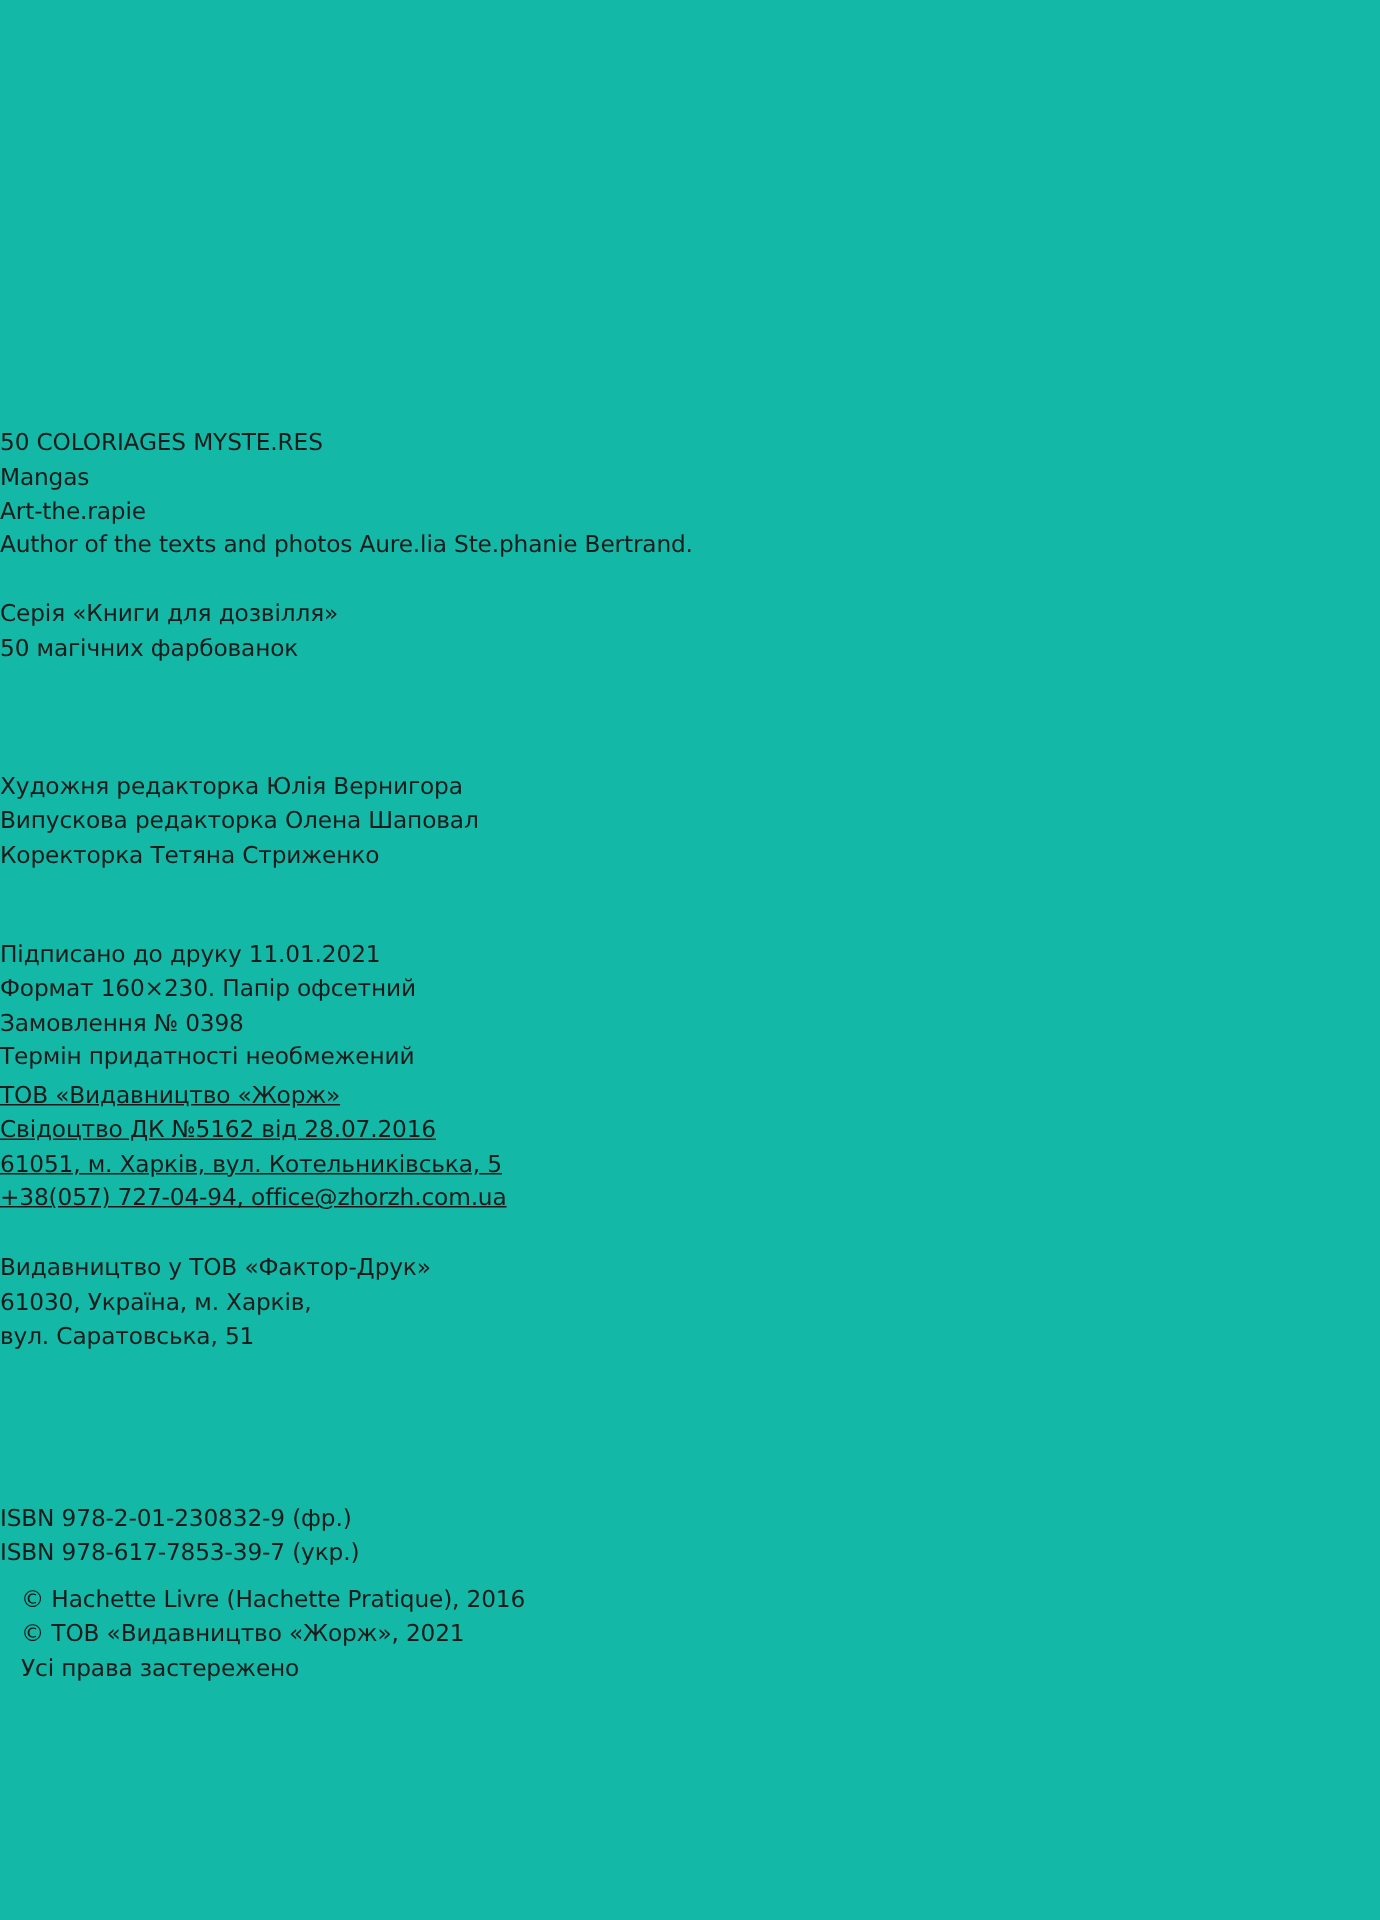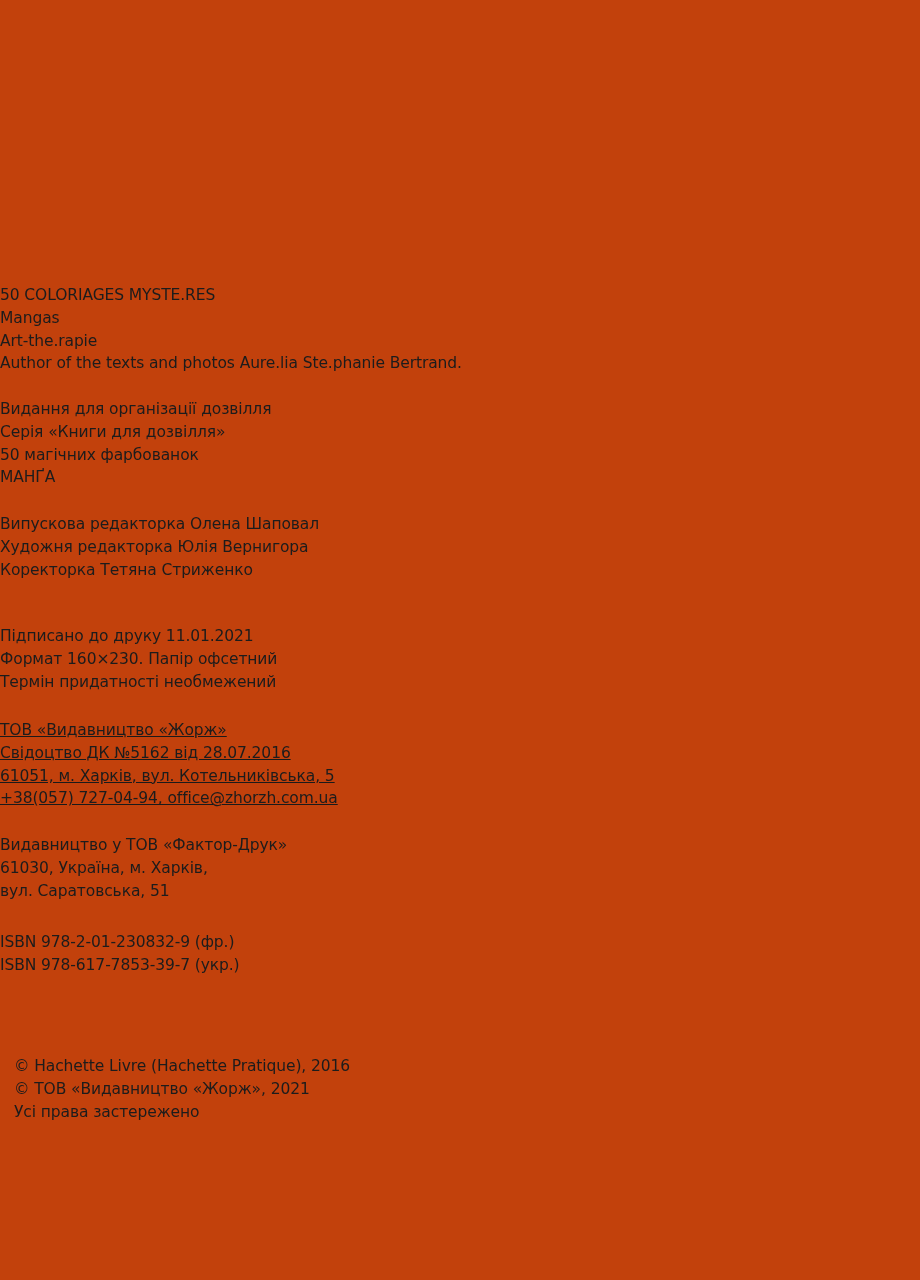--- a/index.html
+++ b/index.html
@@ -14,21 +14,21 @@
       overflow: hidden;
       font-family: "DejaVu Sans", sans-serif;
       color: #1a1a1a;
     }
     .page {
       position: absolute;
       left: 0;
       top: 0;
       width: 920px;
       height: 1280px;
-      background: #c2410c;
+      background: #14b8a6;
     }
     .line {
       display: block;
       font-size: 15.5px;
       line-height: 22.8px;
       height: 22.8px;
       white-space: nowrap;
       letter-spacing: -0.1px;
       color: #1c1c1c;
     }
@@ -40,52 +40,51 @@
 <div class="page">
 
   <div class="block" style="top:284px;">
     <span class="line">50 COLORIAGES MYSTE.RES</span>
     <span class="line">Mangas</span>
     <span class="line">Art-the.rapie</span>
     <span class="line">Author of the texts and photos Aure.lia Ste.phanie Bertrand.</span>
   </div>
 
   <div class="block" style="top:398px;">
-    <span class="line">Видання для організації дозвілля</span>
     <span class="line">Серія «Книги для дозвілля»</span>
     <span class="line">50 магічних фарбованок</span>
-    <span class="line">МАНҐА</span>
   </div>
 
   <div class="block" style="top:513px;">
+    <span class="line">Художня редакторка Юлія Вернигора</span>
     <span class="line">Випускова редакторка Олена Шаповал</span>
-    <span class="line">Художня редакторка Юлія Вернигора</span>
     <span class="line">Коректорка Тетяна Стриженко</span>
   </div>
 
   <div class="block" style="top:625px;">
     <span class="line">Підписано до друку 11.01.2021</span>
     <span class="line">Формат 160×230. Папір офсетний</span>
+    <span class="line">Замовлення № 0398</span>
     <span class="line">Термін придатності необмежений</span>
   </div>
 
   <div class="block" style="top:719px;text-decoration:underline;">
     <span class="line">ТОВ «Видавництво «Жорж»</span>
     <span class="line">Свідоцтво ДК №5162 від 28.07.2016</span>
     <span class="line">61051, м. Харків, вул. Котельниківська, 5</span>
     <span class="line">+38(057) 727-04-94, office@zhorzh.com.ua</span>
   </div>
 
   <div class="block" style="top:834px;">
     <span class="line">Видавництво у ТОВ «Фактор-Друк»</span>
     <span class="line">61030, Україна, м. Харків,</span>
     <span class="line">вул. Саратовська, 51</span>
   </div>
 
-  <div class="block" style="top:931px;">
+  <div class="block" style="top:1001px;">
     <span class="line">ISBN 978-2-01-230832-9 (фр.)</span>
     <span class="line">ISBN 978-617-7853-39-7 (укр.)</span>
   </div>
 
   <div class="block" style="top:1055px;padding-left:14px;">
     <span class="line">© Hachette Livre (Hachette Pratique), 2016</span>
     <span class="line">© ТОВ «Видавництво «Жорж», 2021</span>
     <span class="line">Усі права застережено</span>
   </div>
 

